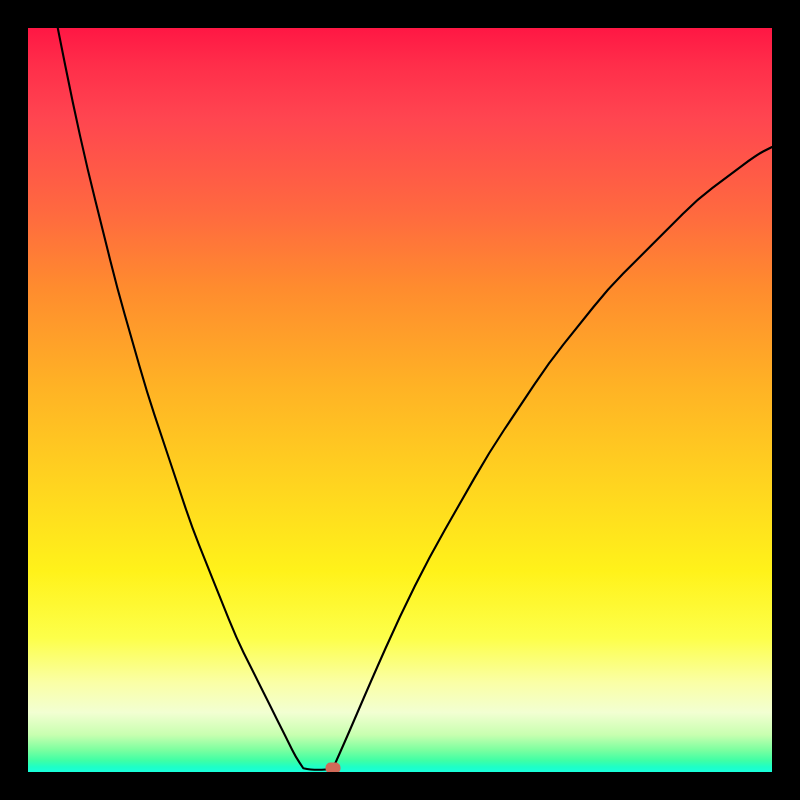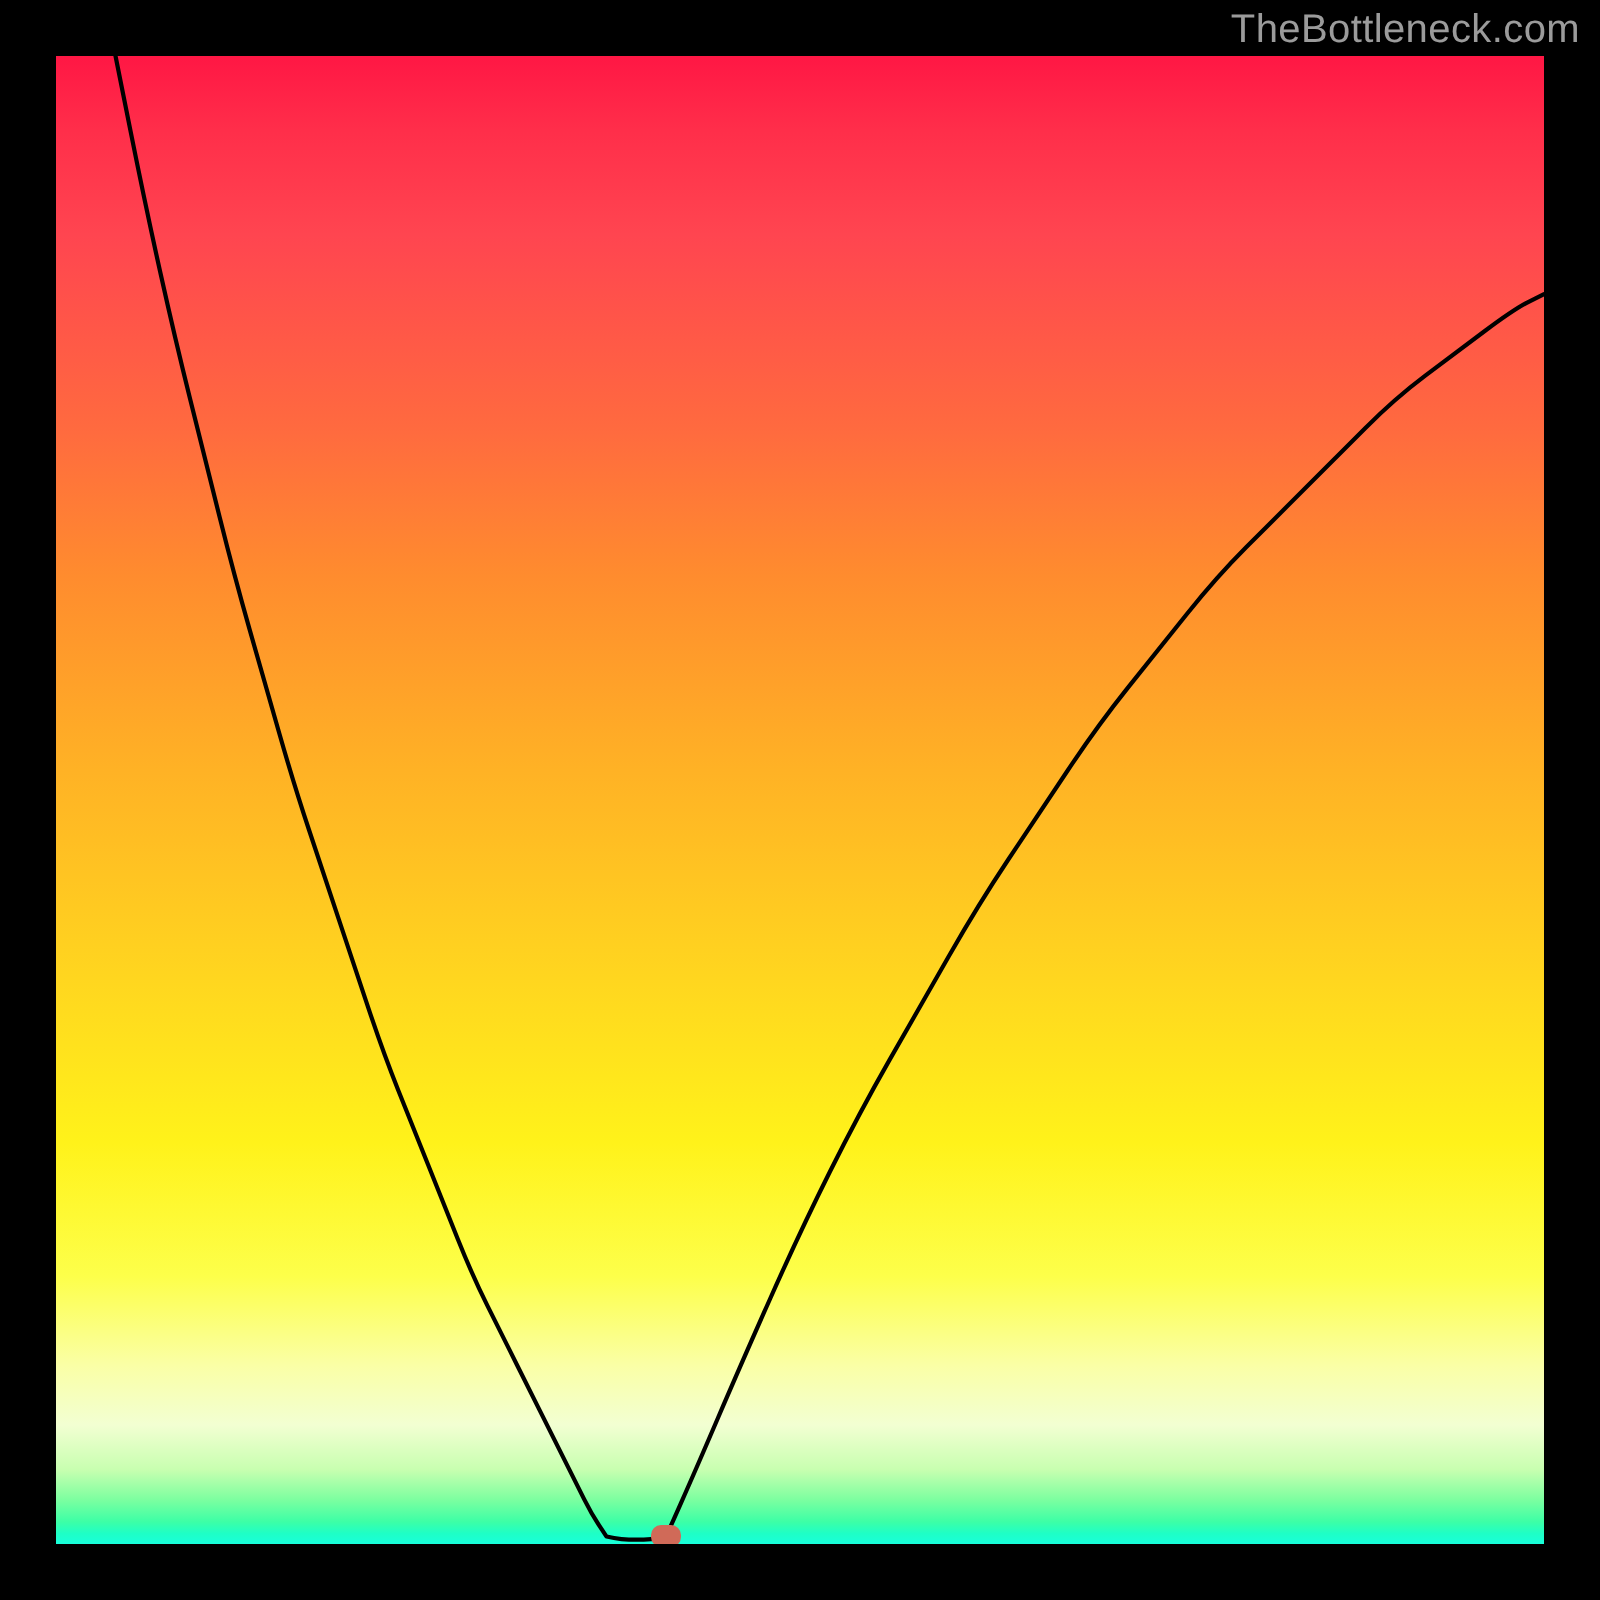--- a/index.html
+++ b/index.html
@@ -87,14 +87,13 @@
   <div class="plot-area">
     <div class="gradient-bg"></div>
 
     <svg class="curve-svg" viewBox="0 0 744 744" preserveAspectRatio="none">
       <path id="curve-path" class="curve-path" d="M 29.76 0.00 Q 29.76 0.00 37.20 37.20 Q 44.64 74.40 52.08 107.88 Q 59.52 141.36 66.96 171.12 Q 74.40 200.88 81.84 230.64 Q 89.28 260.40 96.72 286.44 Q 104.16 312.48 111.60 338.52 Q 119.04 364.56 126.48 386.88 Q 133.92 409.20 141.36 431.52 Q 148.80 453.84 156.24 476.16 Q 163.68 498.48 171.12 517.08 Q 178.56 535.68 186.00 554.28 Q 193.44 572.88 200.88 591.48 Q 208.32 610.08 215.76 624.96 Q 223.20 639.84 230.64 654.72 Q 238.08 669.60 241.80 677.04 Q 245.52 684.48 249.24 691.92 Q 252.96 699.36 256.68 706.80 Q 260.40 714.24 264.12 721.68 Q 267.84 729.12 271.56 734.70 L 275.28 740.28 L 275.28 740.28 Q 275.28 740.28 279.00 741.02 Q 282.72 741.77 286.44 741.77 Q 290.16 741.77 293.88 741.77 Q 297.60 741.77 301.32 741.02 L 305.04 740.28 L 305.04 740.28 Q 305.04 740.28 312.48 723.54 Q 319.92 706.80 331.08 680.76 Q 342.24 654.72 357.12 621.24 Q 372.00 587.76 386.88 558.00 Q 401.76 528.24 416.64 502.20 Q 431.52 476.16 446.40 450.12 Q 461.28 424.08 476.16 401.76 Q 491.04 379.44 505.92 357.12 Q 520.80 334.80 535.68 316.20 Q 550.56 297.60 565.44 279.00 Q 580.32 260.40 595.20 245.52 Q 610.08 230.64 624.96 215.76 Q 639.84 200.88 654.72 186.00 Q 669.60 171.12 684.48 159.96 Q 699.36 148.80 714.24 137.64 Q 729.12 126.48 736.56 122.76 L 744.00 119.04 "></path>
     </svg>
 
     <div id="marker" class="marker" style="left: 305.04px; top: 739.536px; background: rgb(208, 106, 88);"></div>
   </div>
 
-  <div class="watermark">TheBottleneck.com</div>
 </div>
 
 </body></html>

